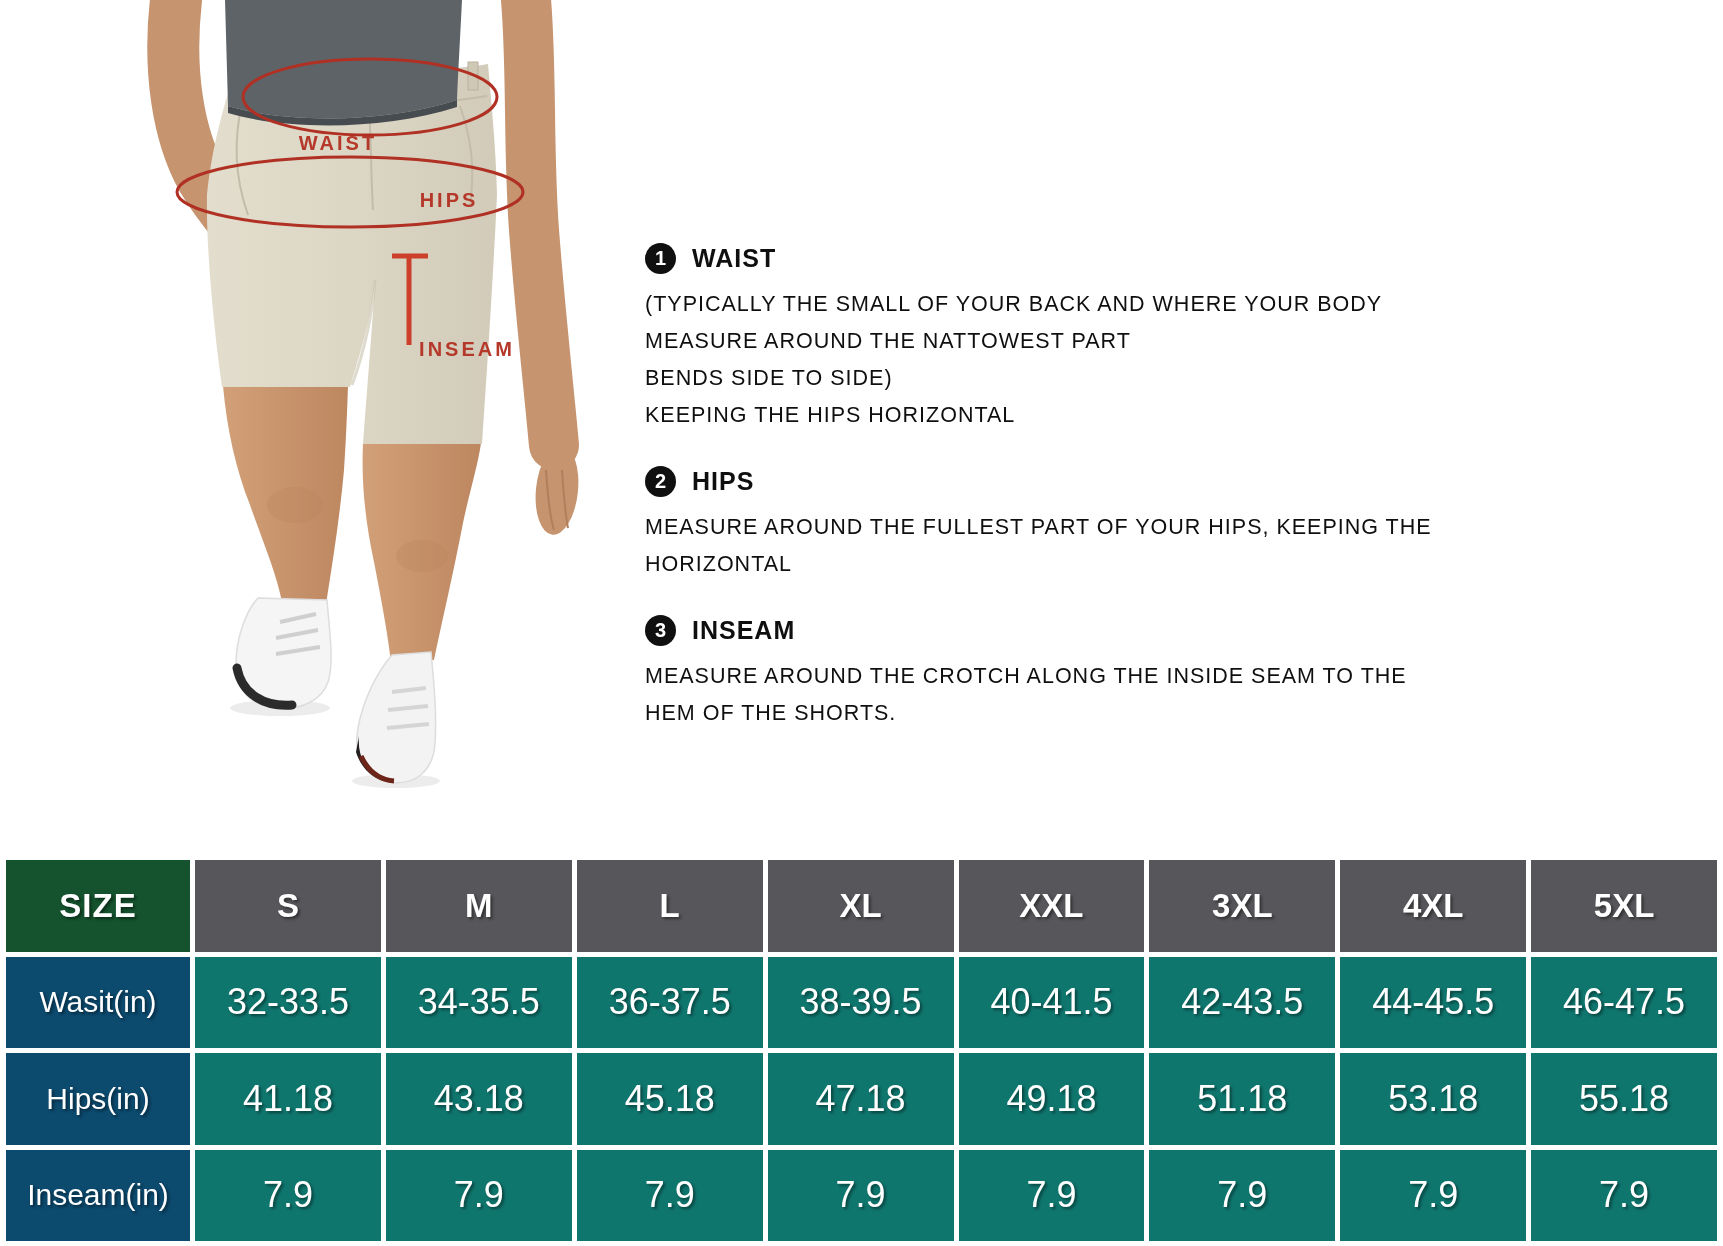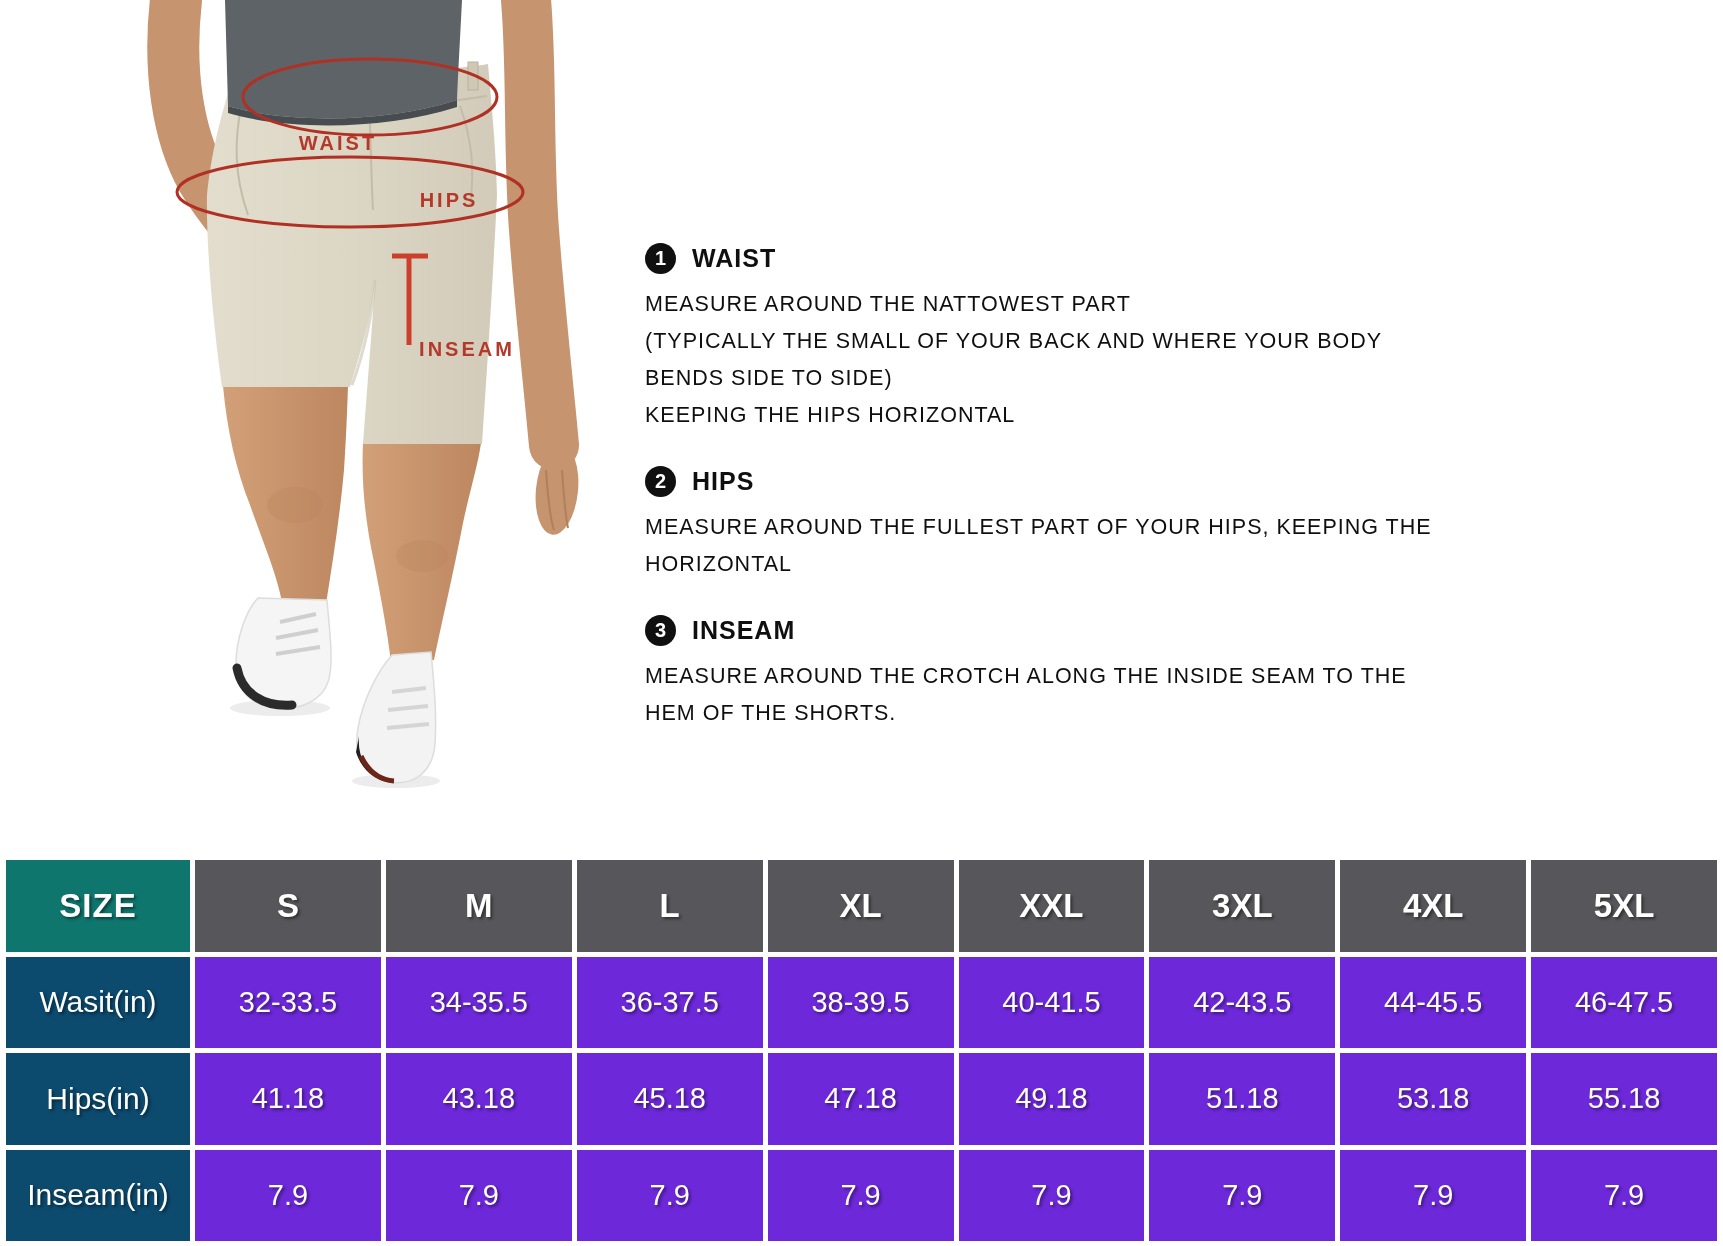--- a/index.html
+++ b/index.html
@@ -29,24 +29,24 @@
   .size-table {
     position:absolute; left:0; top:856px; width:1723px; height:390px;
     box-sizing:border-box; background:#ffffff; padding:4px 6px 5px 6px;
     display:grid; grid-template-columns:184px repeat(8, 1fr);
     grid-template-rows:repeat(4, 1fr); gap:5px;
   }
   .cell {
     display:flex; align-items:center; justify-content:center;
     color:#ffffff; text-shadow:2px 2px 3px rgba(0,0,0,0.45);
   }
-  .cell.size-corner { background:#0f766e; font-size:33px; font-weight:bold; letter-spacing:1px; }
+  .cell.size-corner { background:#14532d; font-size:33px; font-weight:bold; letter-spacing:1px; }
   .cell.head { background:#57575b; font-size:33px; font-weight:bold; }
   .cell.rowlabel { background:#0c4a6e; font-size:30px; }
-  .cell.val { background:#6d28d9; font-size:29px; }
+  .cell.val { background:#0f766e; font-size:36px; }
 </style>
 </head>
 <body>
 
 <div class="canvas">
 
   <div class="figure-wrap">
     <svg width="500" height="790" viewBox="0 0 500 790">
       <defs>
         <linearGradient id="skinGrad" x1="0" y1="0" x2="1" y2="0">
@@ -109,22 +109,22 @@
   </div>
 
   <div class="instructions">
 
     <div class="inst-section">
       <div class="inst-head">
         <span class="num-badge">1</span>
         <span class="inst-title">WAIST</span>
       </div>
       <div class="inst-body">
+        <div class="inst-line">(TYPICALLY THE SMALL OF YOUR BACK AND WHERE YOUR BODY</div>
         <div class="inst-line">MEASURE AROUND THE NATTOWEST PART</div>
-        <div class="inst-line">(TYPICALLY THE SMALL OF YOUR BACK AND WHERE YOUR BODY</div>
         <div class="inst-line">BENDS SIDE TO SIDE)</div>
         <div class="inst-line">KEEPING THE HIPS HORIZONTAL</div>
       </div>
     </div>
 
     <div class="inst-section">
       <div class="inst-head">
         <span class="num-badge">2</span>
         <span class="inst-title">HIPS</span>
       </div>

